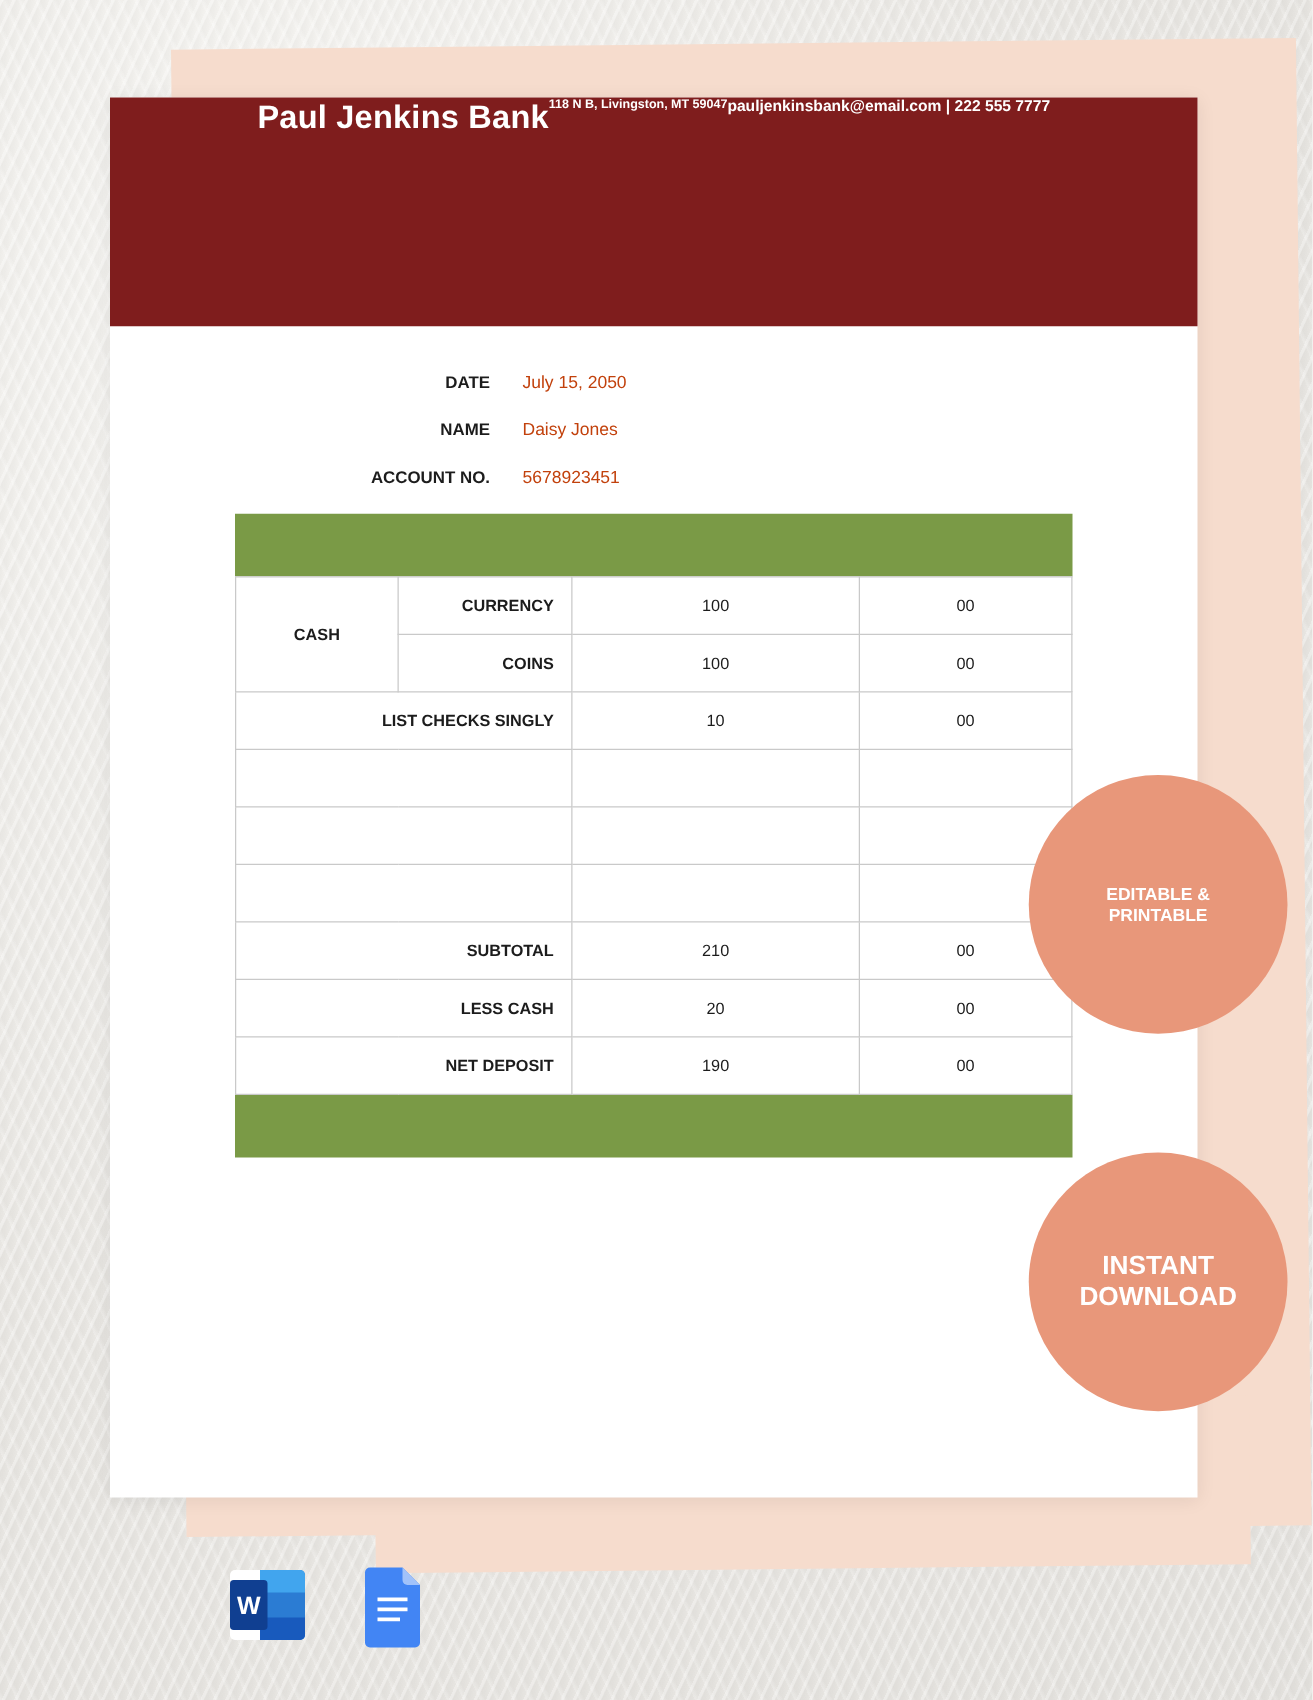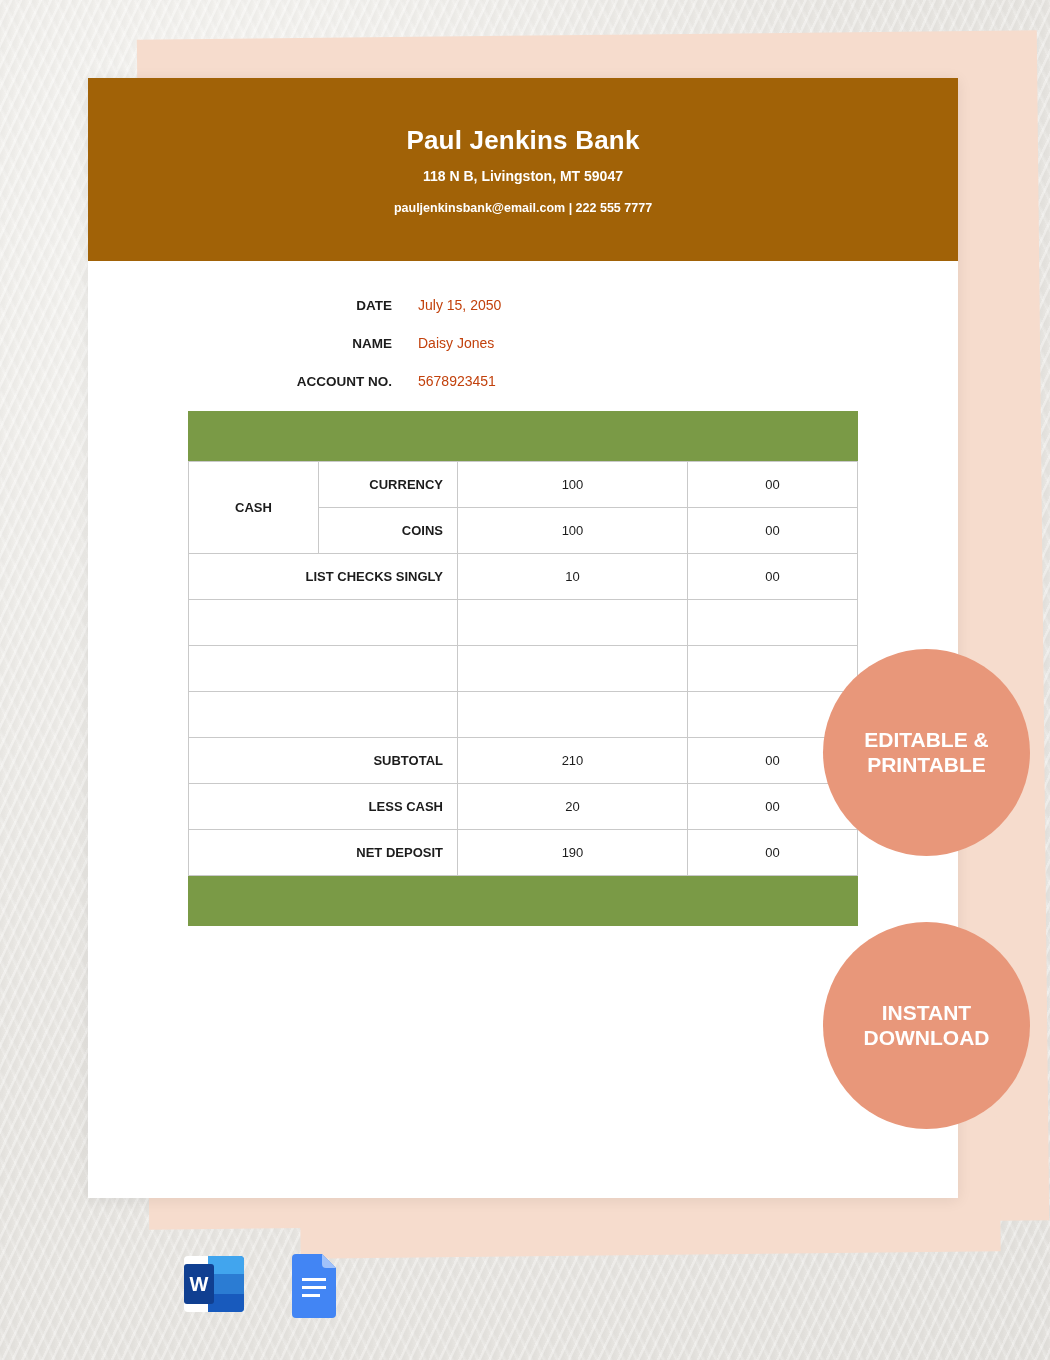--- a/index.html
+++ b/index.html
@@ -56,37 +56,37 @@
     position: absolute;
     left: 88px;
     top: 78px;
     width: 870px;
     height: 1120px;
     background: #ffffff;
     box-shadow: 0 2px 14px rgba(0,0,0,0.08);
   }
 
   .doc-header {
-    background: #a16207;
+    background: #7f1d1d;
     height: 183px;
     width: 100%;
     display: flex;
-    flex-direction: column;
+    flex-direction: row;
     justify-content: center;
     color: #ffffff;
     text-align: center;
   }
   .bank-name {
     font-size: 26px;
     font-weight: bold;
     letter-spacing: .2px;
     margin-bottom: 12px;
   }
   .bank-address {
-    font-size: 14px;
+    font-size: 10px;
     font-weight: bold;
     margin-bottom: 17px;
   }
   .bank-contact {
     font-size: 12.5px;
     font-weight: bold;
   }
 
   .doc-title {
     text-align: center;
@@ -158,21 +158,21 @@
     background: #e8977a;
     color: #ffffff;
     display: flex;
     align-items: center;
     justify-content: center;
     text-align: center;
     font-weight: bold;
     line-height: 1.18;
   }
   #badge-editable {
-    left: 823px; top: 649px; width: 207px; height: 207px; font-size: 21px;
+    left: 823px; top: 620px; width: 207px; height: 207px; font-size: 14px;
   }
   #badge-instant {
     left: 823px; top: 922px; width: 207px; height: 207px; font-size: 21px;
   }
 
   
   .icons {
     position: absolute;
     left: 178px;
     top: 1248px;

